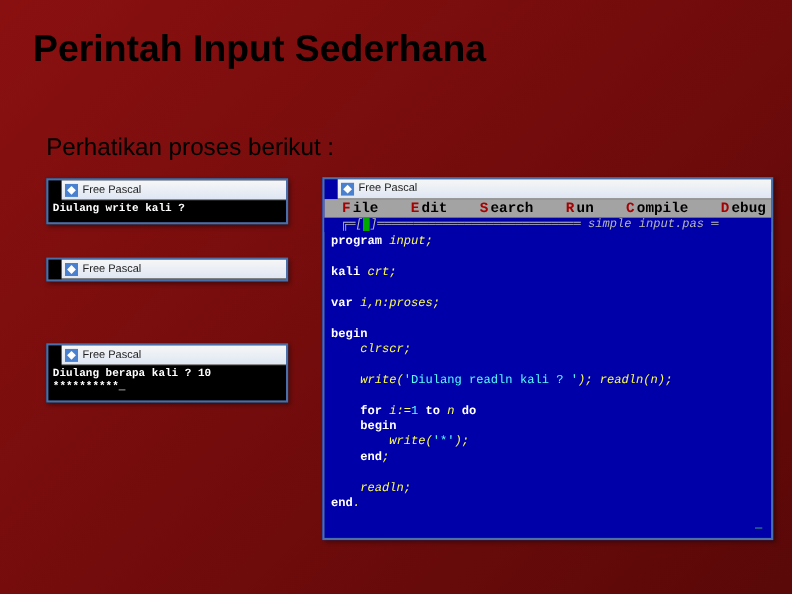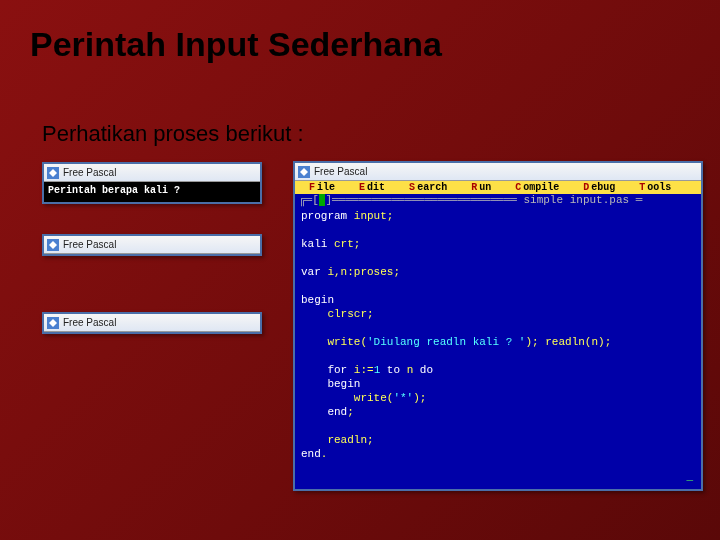--- a/index.html
+++ b/index.html
@@ -35,20 +35,21 @@
     border: 2px solid #4a6ea8;
     box-shadow: 2px 2px 4px rgba(0,0,0,.4);
   }
   .titlebar {
     background: linear-gradient(#f6f6f6, #dfe7f4);
     height: 18px;
     display: flex;
     align-items: center;
     padding: 0 3px;
     border-bottom: 1px solid #999;
+    margin-left: 12px;
   }
   .app-icon {
     width: 12px;
     height: 12px;
     margin-right: 4px;
     display: inline-block;
   }
   .app-icon svg { display:block; }
   .titlebar-text {
     font-size: 10px;
@@ -76,52 +77,53 @@
     top: 161px;
     width: 410px;
     height: 330px;
     background: #0000a8;
     border: 2px solid #4a6ea8;
     box-shadow: 2px 2px 4px rgba(0,0,0,.4);
     font-family: "Courier New", monospace;
   }
   .ide .titlebar { height: 18px; }
   .menubar {
-    background: #fde047;
+    background: #a3a3a3;
     color: #000;
-    font-size: 10px;
+    font-size: 13px;
     font-weight: bold;
     padding: 1px 4px;
     white-space: pre;
     display: flex;
     gap: 0;
   }
   .menubar span { padding: 0 2px; }
   .menubar .hot { color: #a80000; }
   .frameline {
     color: #b8b8b8;
     background: #0000a8;
     font-size: 11px;
     line-height: 13px;
-    padding: 0 4px;
-    white-space: pre;
+    padding: 0 15px;
+    white-space: pre;
+    font-style: italic;
   }
   .frameline .frtxt { color: #b8b8b8; }
   .frameline .box { background:#00a800; color:#00a800; }
   .editor {
     padding: 2px 6px 4px 6px;
     font-size: 11px;
     line-height: 14px;
     white-space: pre;
     color: #ffff55;
   }
-  .kw { color: #fff; font-weight: normal; }
+  .kw { color: #fff; font-weight: bold; }
   .num { color: #55ffff; }
   .str { color: #55ffff; }
-  .id  { color: #ffff55; }
+  .id  { color: #ffff55; font-style: italic; }
   .ide-cursor {
     position: absolute;
     right: 8px;
     bottom: 6px;
     color: #55ff55;
     font-size: 11px;
   }
 </style>
 </head>
 <body>
@@ -132,21 +134,21 @@
 <div class="winlet" id="win1">
   <div class="titlebar">
     <span class="app-icon">
       <svg viewBox="0 0 12 12" width="12" height="12">
           <rect width="12" height="12" fill="#4a80d0"></rect>
           <path d="M2 6 L6 2 L10 6 L6 10 Z" fill="#fff"></path>
         </svg>
     </span>
     <span class="titlebar-text">Free Pascal</span>
   </div>
-  <div class="console-body"><span class="bright">Perintah berapa kali ? </span></div>
+  <div class="console-body"><span class="bright">Diulang write kali ? </span></div>
 </div>
 
 <div class="winlet" id="win2">
   <div class="titlebar">
     <span class="app-icon">
       <svg viewBox="0 0 12 12" width="12" height="12">
           <rect width="12" height="12" fill="#4a80d0"></rect>
           <path d="M2 6 L6 2 L10 6 L6 10 Z" fill="#fff"></path>
         </svg>
     </span>
@@ -157,20 +159,22 @@
 <div class="winlet" id="win3">
   <div class="titlebar">
     <span class="app-icon">
       <svg viewBox="0 0 12 12" width="12" height="12">
           <rect width="12" height="12" fill="#4a80d0"></rect>
           <path d="M2 6 L6 2 L10 6 L6 10 Z" fill="#fff"></path>
         </svg>
     </span>
     <span class="titlebar-text">Free Pascal</span>
   </div>
+  <div class="console-body"><span class="bright">Diulang berapa kali ? 10</span>
+<span class="bright">**********_</span></div>
 </div>
 
 <div class="ide">
   <div class="titlebar">
     <span class="app-icon">
       <svg viewBox="0 0 12 12" width="12" height="12">
           <rect width="12" height="12" fill="#4a80d0"></rect>
           <path d="M2 6 L6 2 L10 6 L6 10 Z" fill="#fff"></path>
         </svg>
     </span>

